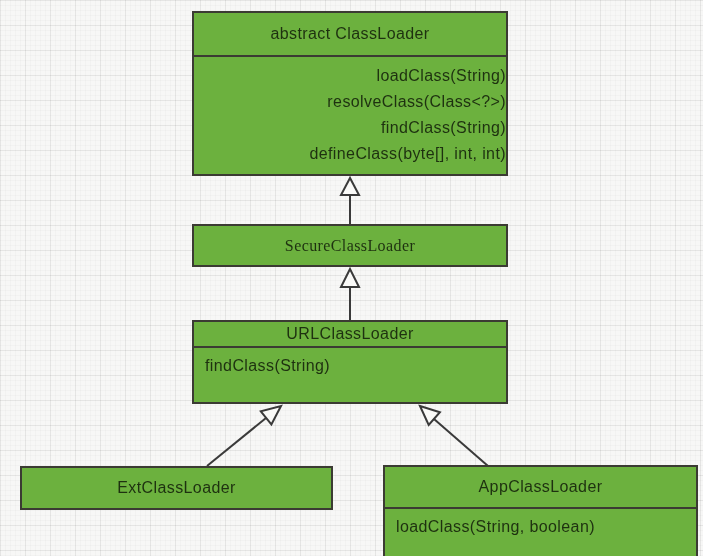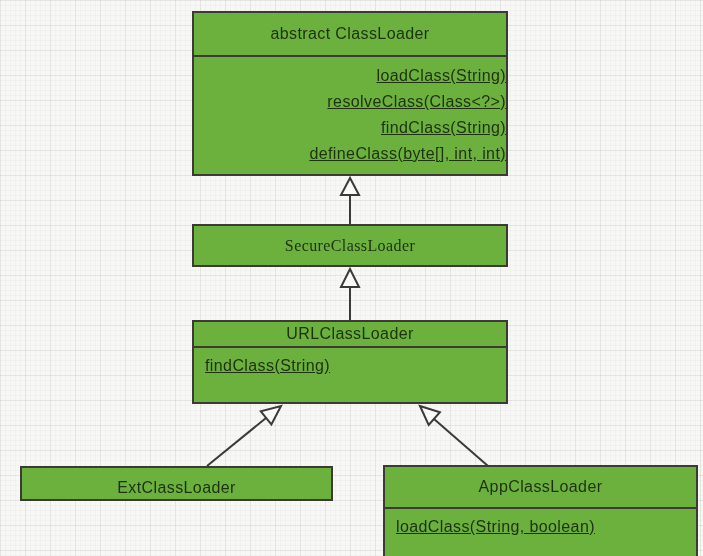--- a/index.html
+++ b/index.html
@@ -47,36 +47,35 @@
   .uml-title {
     display: flex;
     align-items: center;
     justify-content: center;
     font-size: 16px;
     width: 100%;
   }
   .uml-methods {
     border-top: 2px solid var(--box-border);
     padding: 5px 0 0 11px;
-    text-decoration: underline;
   }
   .uml-method {
     font-size: 16px;
     line-height: 26px;
     white-space: nowrap;
   }
   
   #box-classloader { left: 192px; top: 11px;  width: 316px; height: 165px; text-align: right; }
   #box-classloader .uml-title { height: 42px; }
   #box-classloader .uml-methods { padding-top: 6px; }
   #box-secure      { left: 192px; top: 224px; width: 316px; height: 43px; font-family: Liberation Serif, serif; }
   #box-secure .uml-title { height: 39px; }
   #box-url         { left: 192px; top: 320px; width: 316px; height: 84px; }
   #box-url .uml-title { height: 24px; }
-  #box-ext         { left: 20px;  top: 466px; width: 313px; height: 35px; }
+  #box-ext         { left: 20px;  top: 466px; width: 313px; height: 44px; }
   #box-ext .uml-title { height: 39px; }
   #box-app         { left: 383px; top: 465px; width: 315px; height: 118px; }
   #box-app .uml-title { height: 40px; }
 </style>
 </head>
 <body>
 
 <div class="canvas">
 
   <svg class="arrows" viewBox="0 0 703 556" xmlns="http://www.w3.org/2000/svg">

